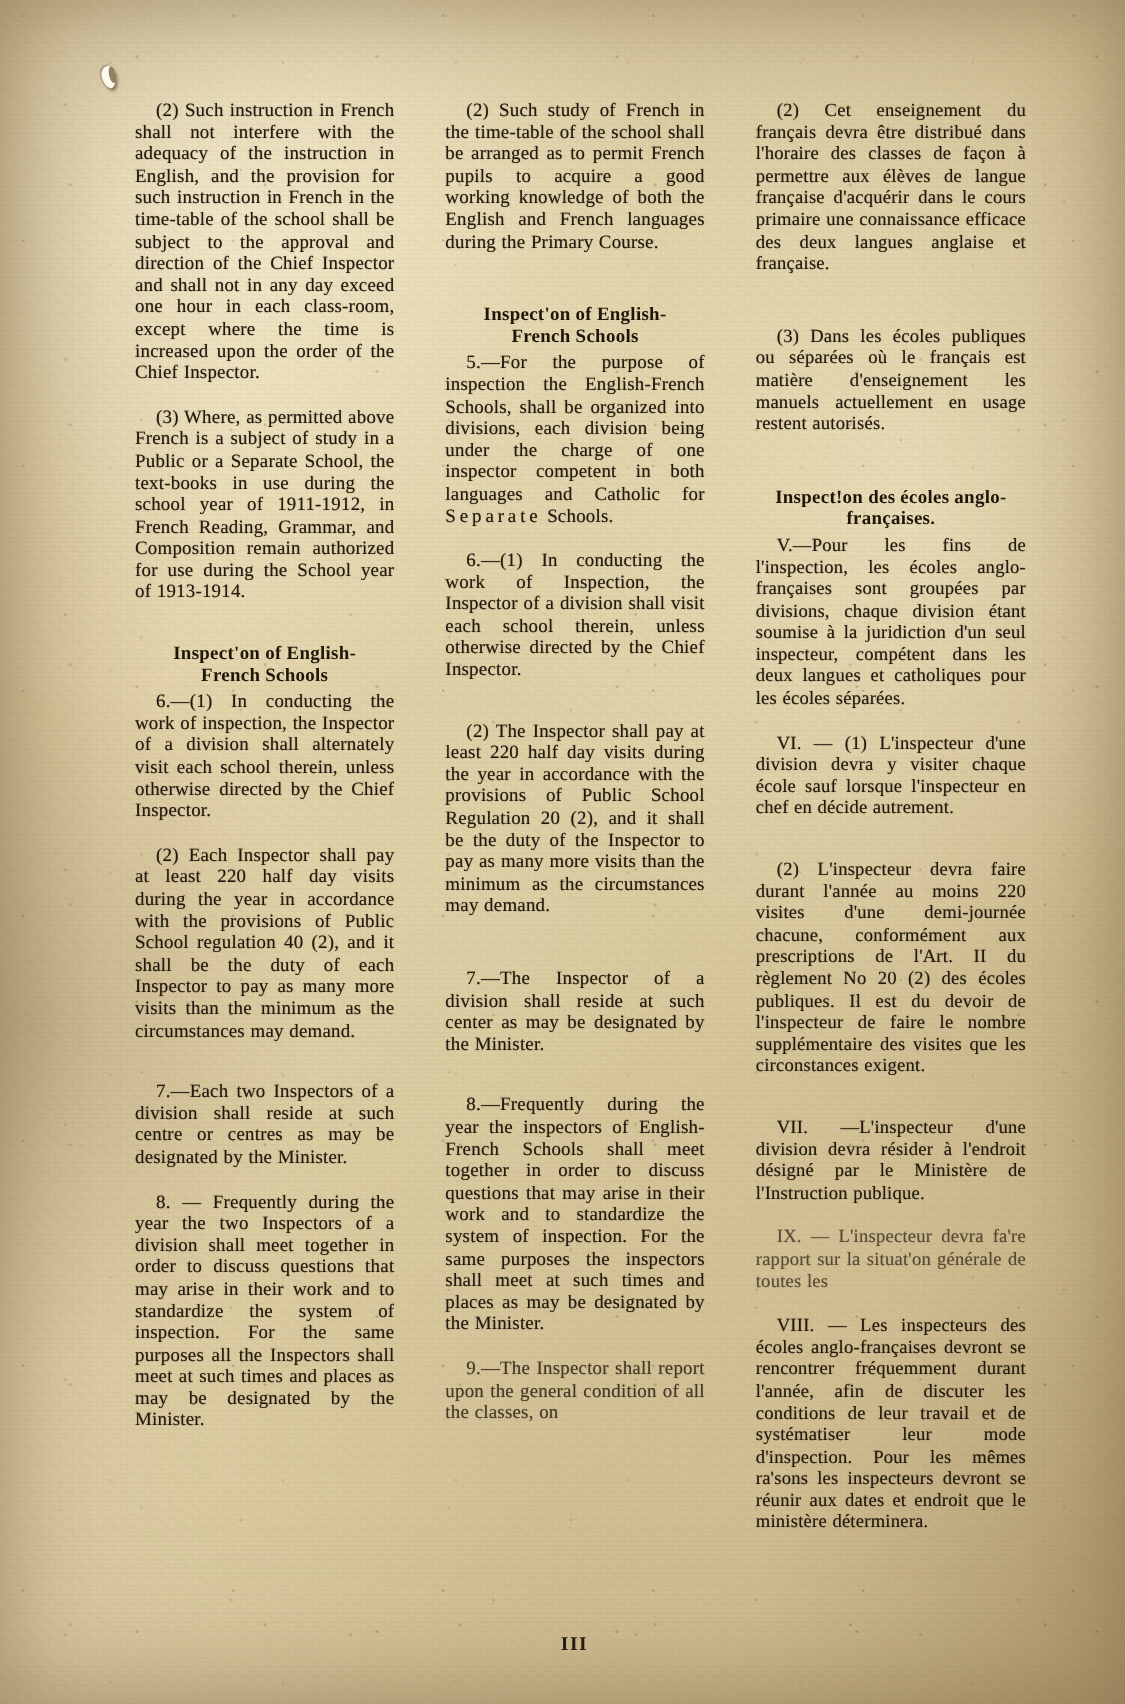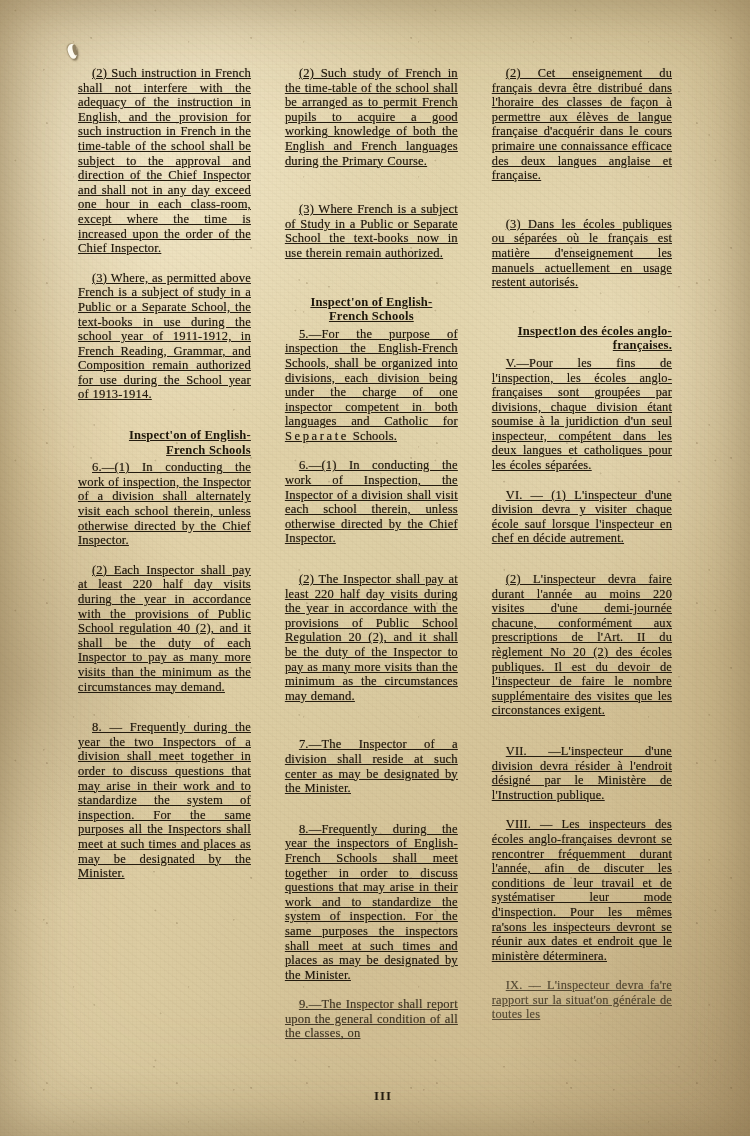--- a/index.html
+++ b/index.html
@@ -85,26 +85,25 @@
     width: 4px;
     height: 11px;
     background: #6d5a34;
     border-radius: 50% 40% 45% 55%;
     opacity: 0.75;
   }
 
   
   #columns {
     position: absolute;
-    left: 78px;
+    left: 90px;
     top: 66px;
     width: 600px;
     display: flex;
     gap: 12px;
-    text-decoration: underline;
   }
   .column {
     width: 196px;
     padding-right: 6px;
     box-sizing: border-box;
   }
   .column + .column { margin-left: 16px; }
   .col-2 { margin-left: 4px; }
   .col-3 { margin-left: 4px; width: 204px; }
 
@@ -127,21 +126,21 @@
   .heading {
     margin: 0 0 3px 0;
     font-weight: bold;
     font-size: 12.6px;
     line-height: 14.6px;
     text-align: center;
     text-indent: 0;
     letter-spacing: 0.2px;
     color: #1d1609;
   }
-  .heading.left-head { text-align: right; }
+  .heading.left-head { text-align: center; }
   .heading .second-line { display: block; }
 
   .spaced { letter-spacing: 2.6px; }
 
   .faded { opacity: 0.82; }
   .faded2 { opacity: 0.7; }
 
   #page-number {
     position: absolute;
     left: 16px;
@@ -178,30 +177,30 @@
       <div class="heading left-head">
         <span>Inspect'on of English-</span>
         <span class="second-line">French Schools</span>
       </div>
 
 
       <p class="para">6.—(1) In conducting the work of inspection, the Inspector of a division shall alternately visit each school therein, unless otherwise directed by the Chief Inspector.</p>
 
       <p class="para gap-lg">(2) Each Inspector shall pay at least 220 half day visits during the year in accordance with the provisions of Public School regulation 40 (2), and it shall be the duty of each Inspector to pay as many more visits than the minimum as the circumstances may demand.</p>
 
+      <p class="para">7.—Each two Inspectors of a division shall reside at such centre or centres as may be designated by the Minister.</p>
 
       <p class="para">8. — Frequently during the year the two Inspectors of a division shall meet together in order to discuss questions that may arise in their work and to standardize the system of inspection. For the same purposes all the Inspectors shall meet at such times and places as may be designated by the Minister.</p>
 
     </div>
 
     <div class="column col-2">
 
       <p class="para gap-xl">(2) Such study of French in the time-table of the school shall be arranged as to permit French pupils to acquire a good working knowledge of both the English and French languages during the Primary Course.</p>
 
-      <p class="para gap-xl">(3) Where French is a subject of Study in a Public or Separate School the text-books now in use therein remain authorized.</p>
 
       <div class="heading">
         <span>Inspect'on of English-</span>
         <span class="second-line">French Schools</span>
       </div>
 
       <p class="para"><span>5.—For the purpose of inspection the English-French Schools, shall be organized into divisions, each division being under the charge of one inspector competent in both languages and Catholic for </span><span class="spaced">Separate</span><span> Schools.</span></p>
 
       <p class="para gap-lg">6.—(1) In conducting the work of Inspection, the Inspector of a division shall visit each school therein, unless otherwise directed by the Chief Inspector.</p>
 
@@ -226,22 +225,22 @@
       </div>
 
       <p class="para">V.—Pour les fins de l'inspection, les écoles anglo-françaises sont groupées par divisions, chaque division étant soumise à la juridiction d'un seul inspecteur, compétent dans les deux langues et catholiques pour les écoles séparées.</p>
 
       <p class="para gap-lg">VI. — (1) L'inspecteur d'une division devra y visiter chaque école sauf lorsque l'inspecteur en chef en décide autrement.</p>
 
       <p class="para gap-lg">(2) L'inspecteur devra faire durant l'année au moins 220 visites d'une demi-journée chacune, conformément aux prescriptions de l'Art. II du règlement No 20 (2) des écoles publiques. Il est du devoir de l'inspecteur de faire le nombre supplémentaire des visites que les circonstances exigent.</p>
 
       <p class="para">VII. —L'inspecteur d'une division devra résider à l'endroit désigné par le Ministère de l'Instruction publique.</p>
 
+      <p class="para faded2 cutoff">IX. — L'inspecteur devra fa're rapport sur la situat'on générale de toutes les</p>
+
       <p class="para">VIII. — Les inspecteurs des écoles anglo-françaises devront se rencontrer fréquemment durant l'année, afin de discuter les conditions de leur travail et de systématiser leur mode d'inspection. Pour les mêmes ra'sons les inspecteurs devront se réunir aux dates et endroit que le ministère déterminera.</p>
-
-      <p class="para faded2 cutoff">IX. — L'inspecteur devra fa're rapport sur la situat'on générale de toutes les</p>
     </div>
 
   </div>
 
   <div id="page-number">III</div>
 
 </div>
 
 </body></html>

